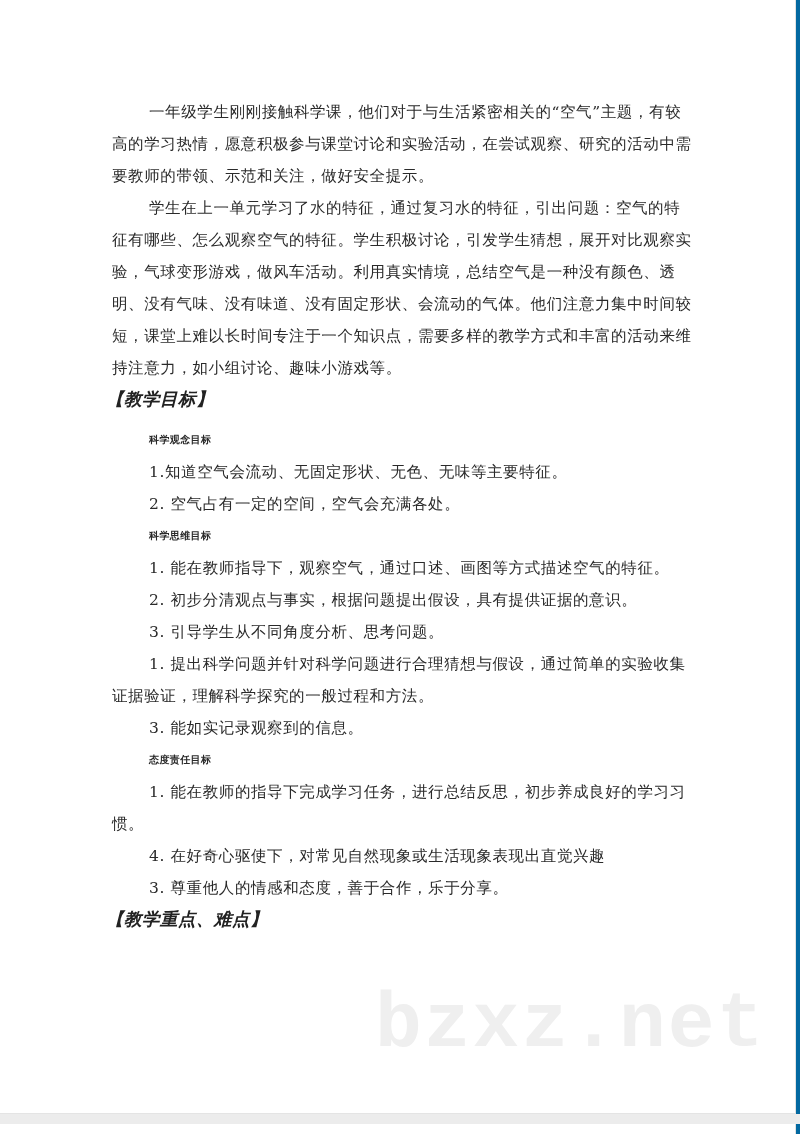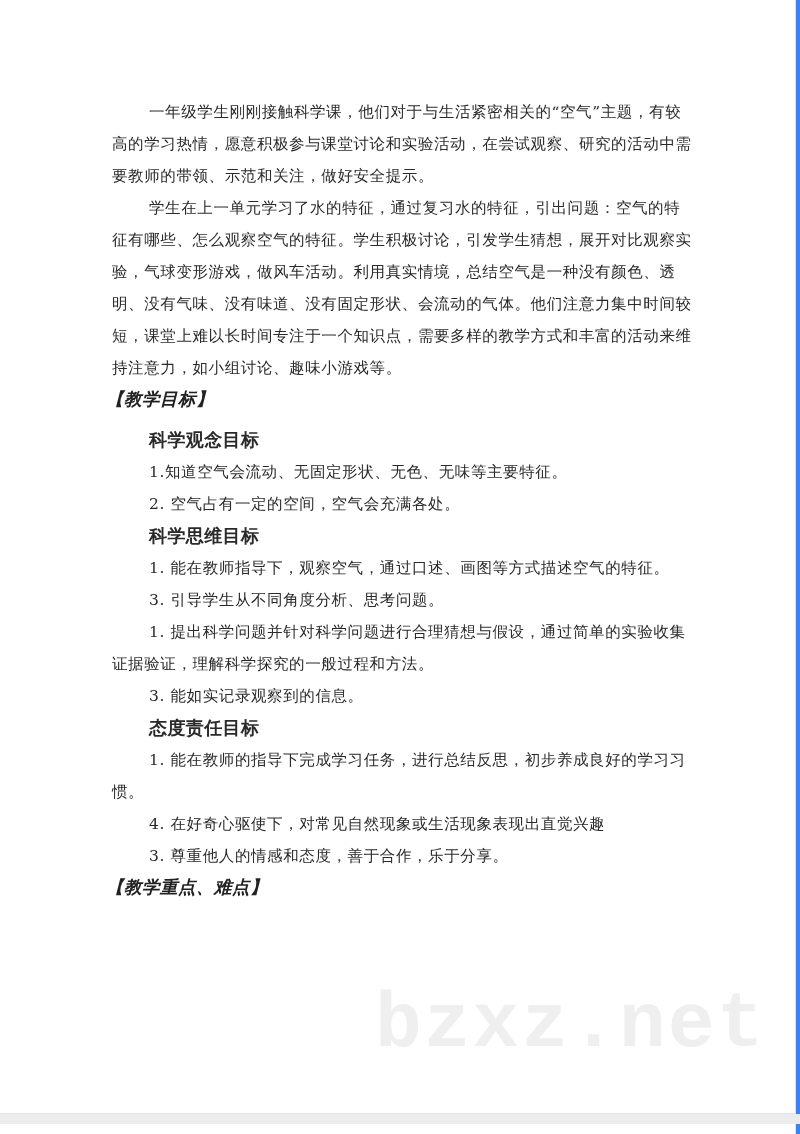--- a/index.html
+++ b/index.html
@@ -7,21 +7,21 @@
       padding: 0;
       width: 800px;
       height: 1134px;
       background: #ffffff;
       overflow: hidden;
     }
     .viewer {
       position: relative;
       width: 800px;
       height: 1134px;
-      background: #3b82f6;
+      background: #0369a1;
     }
     .page {
       position: absolute;
       left: 0;
       top: 0;
       width: 795px;
       height: 1113px;
       background: #ffffff;
       border-right: 1px solid #e2e2e2;
       border-bottom: 1px solid #e4e4e4;
@@ -68,21 +68,21 @@
       line-height: 30px;
       color: #222;
       letter-spacing: 0.5px;
       font-style: italic;
     }
     .sub-heading {
       margin: 0;
       padding-left: 37px;
       font-family: "DejaVu Sans", "Liberation Sans", sans-serif;
       font-weight: bold;
-      font-size: 18px;
+      font-size: 10px;
       line-height: 32px;
       color: #2a2a2a;
       letter-spacing: 0.4px;
     }
     .item {
       margin: 0;
       text-indent: 37px;
       line-height: 32px;
     }
     .gap-top { margin-top: 10px; }
@@ -114,20 +114,21 @@
 
       <div>
         <h3 class="sub-heading gap-top">科学观念目标</h3>
         <p class="item">1.知道空气会流动、无固定形状、无色、无味等主要特征。</p>
         <p class="item">2. 空气占有一定的空间，空气会充满各处。</p>
       </div>
 
       <div>
         <h3 class="sub-heading">科学思维目标</h3>
         <p class="item">1.  能在教师指导下，观察空气，通过口述、画图等方式描述空气的特征。</p>
+        <p class="item">2.  初步分清观点与事实，根据问题提出假设，具有提供证据的意识。</p>
         <p class="item">3.  引导学生从不同角度分析、思考问题。</p>
       </div>
 
       <div>
         <p class="item">1.  提出科学问题并针对科学问题进行合理猜想与假设，通过简单的实验收集证据验证，理解科学探究的一般过程和方法。</p>
         <p class="item">3.  能如实记录观察到的信息。</p>
       </div>
 
       <div>
         <h3 class="sub-heading">态度责任目标</h3>

